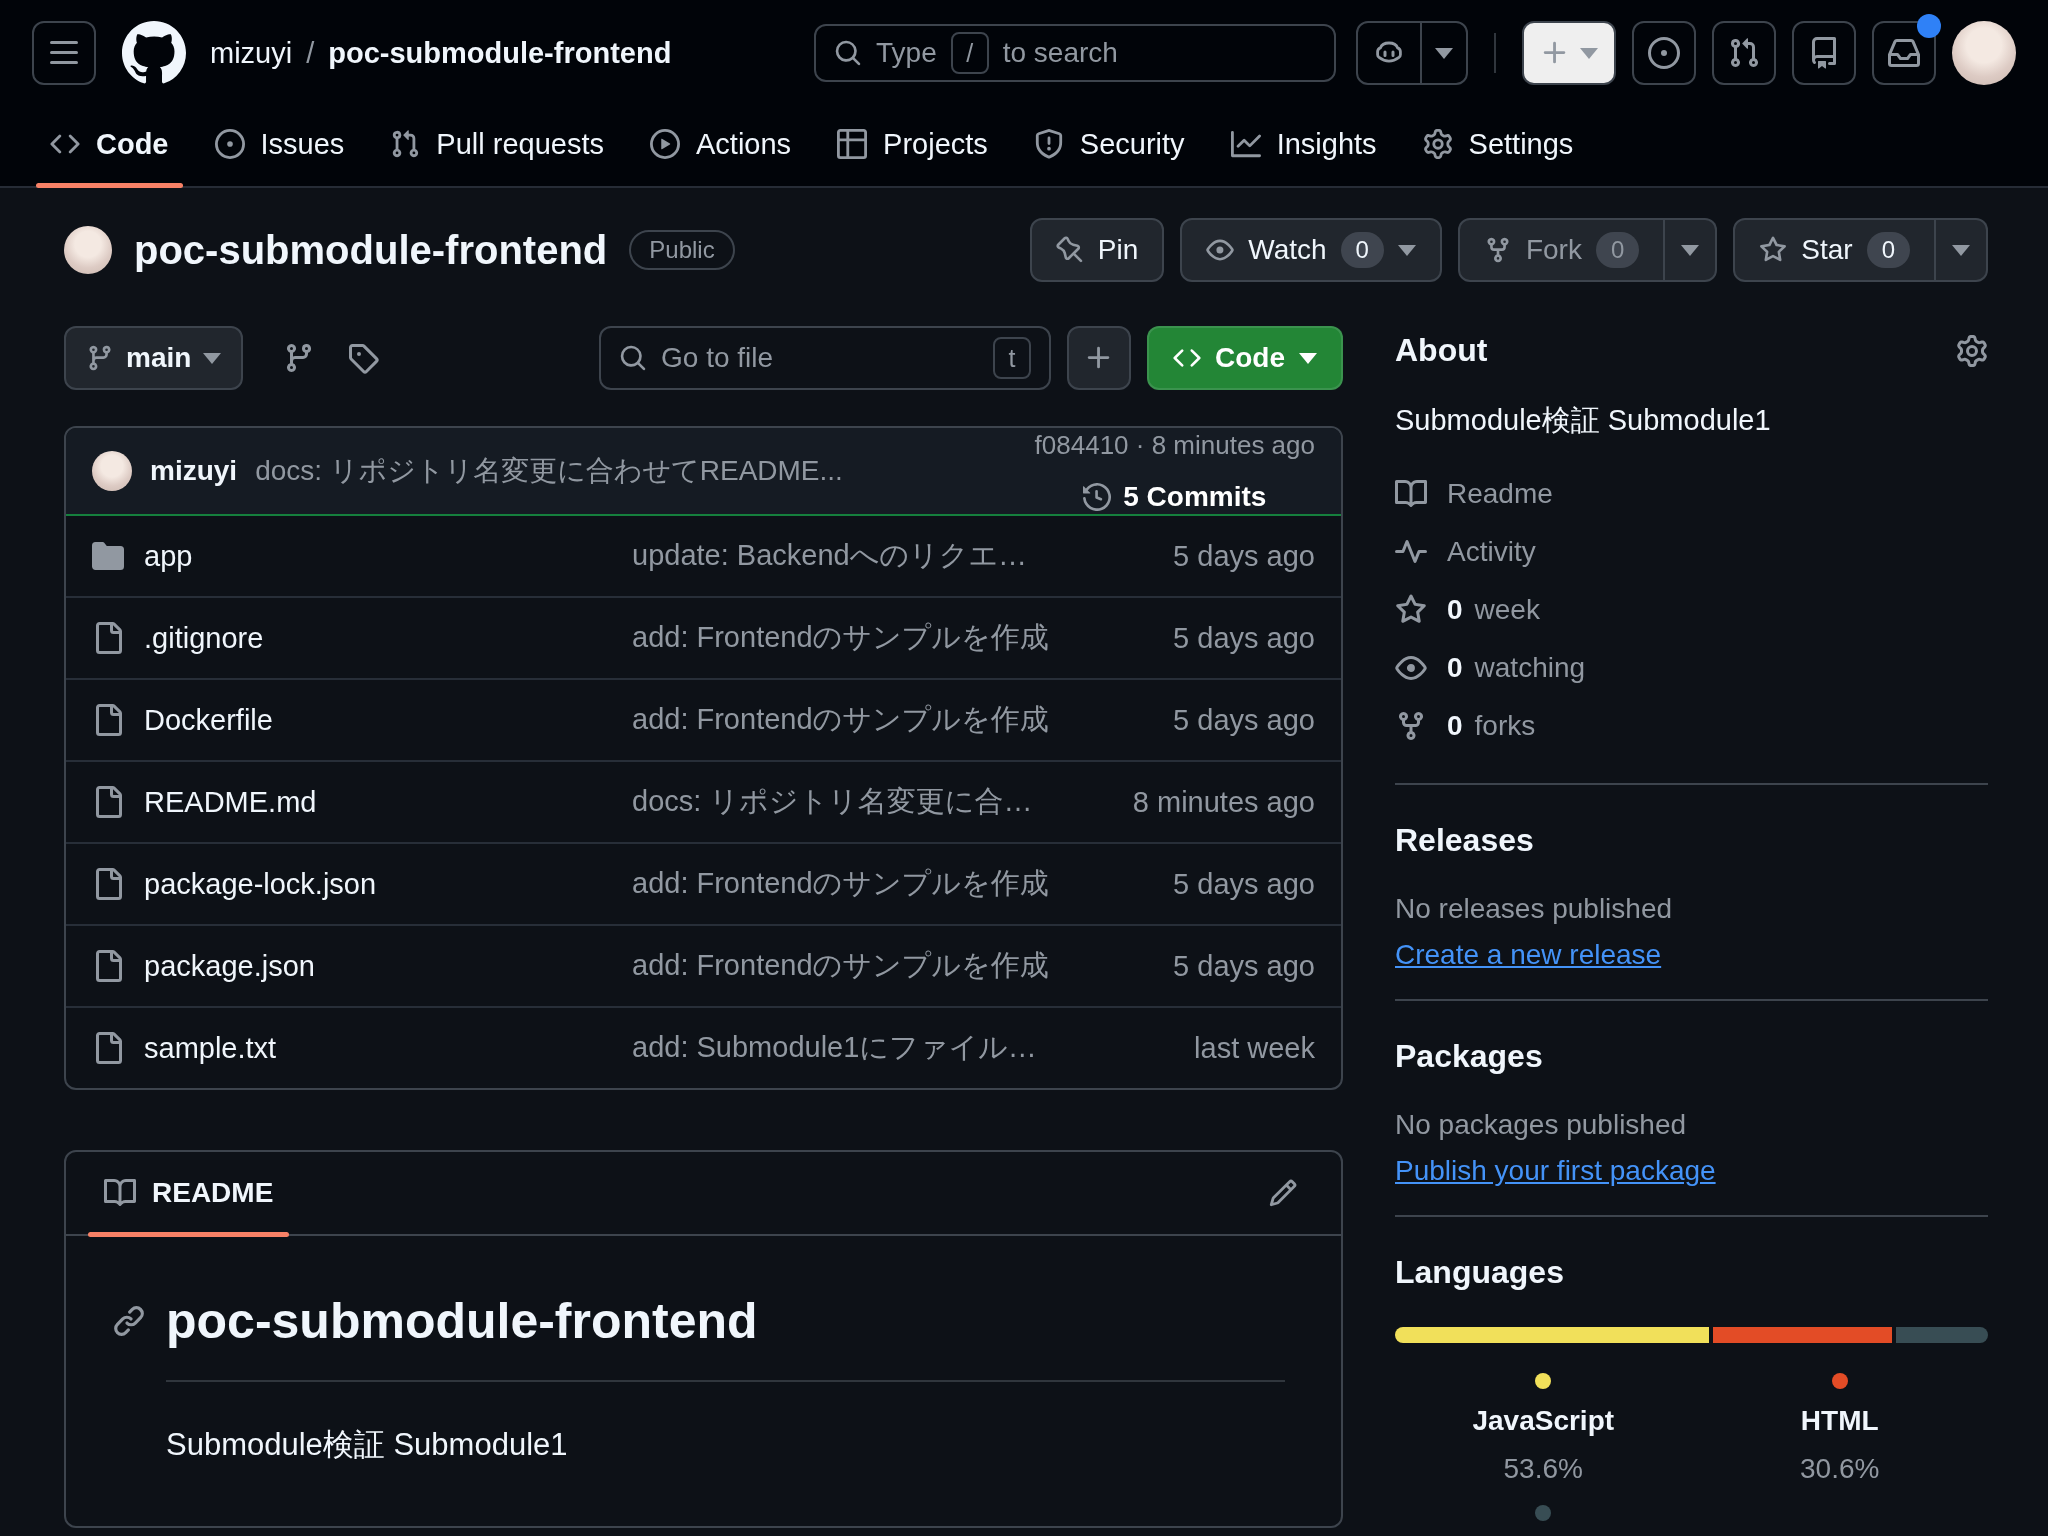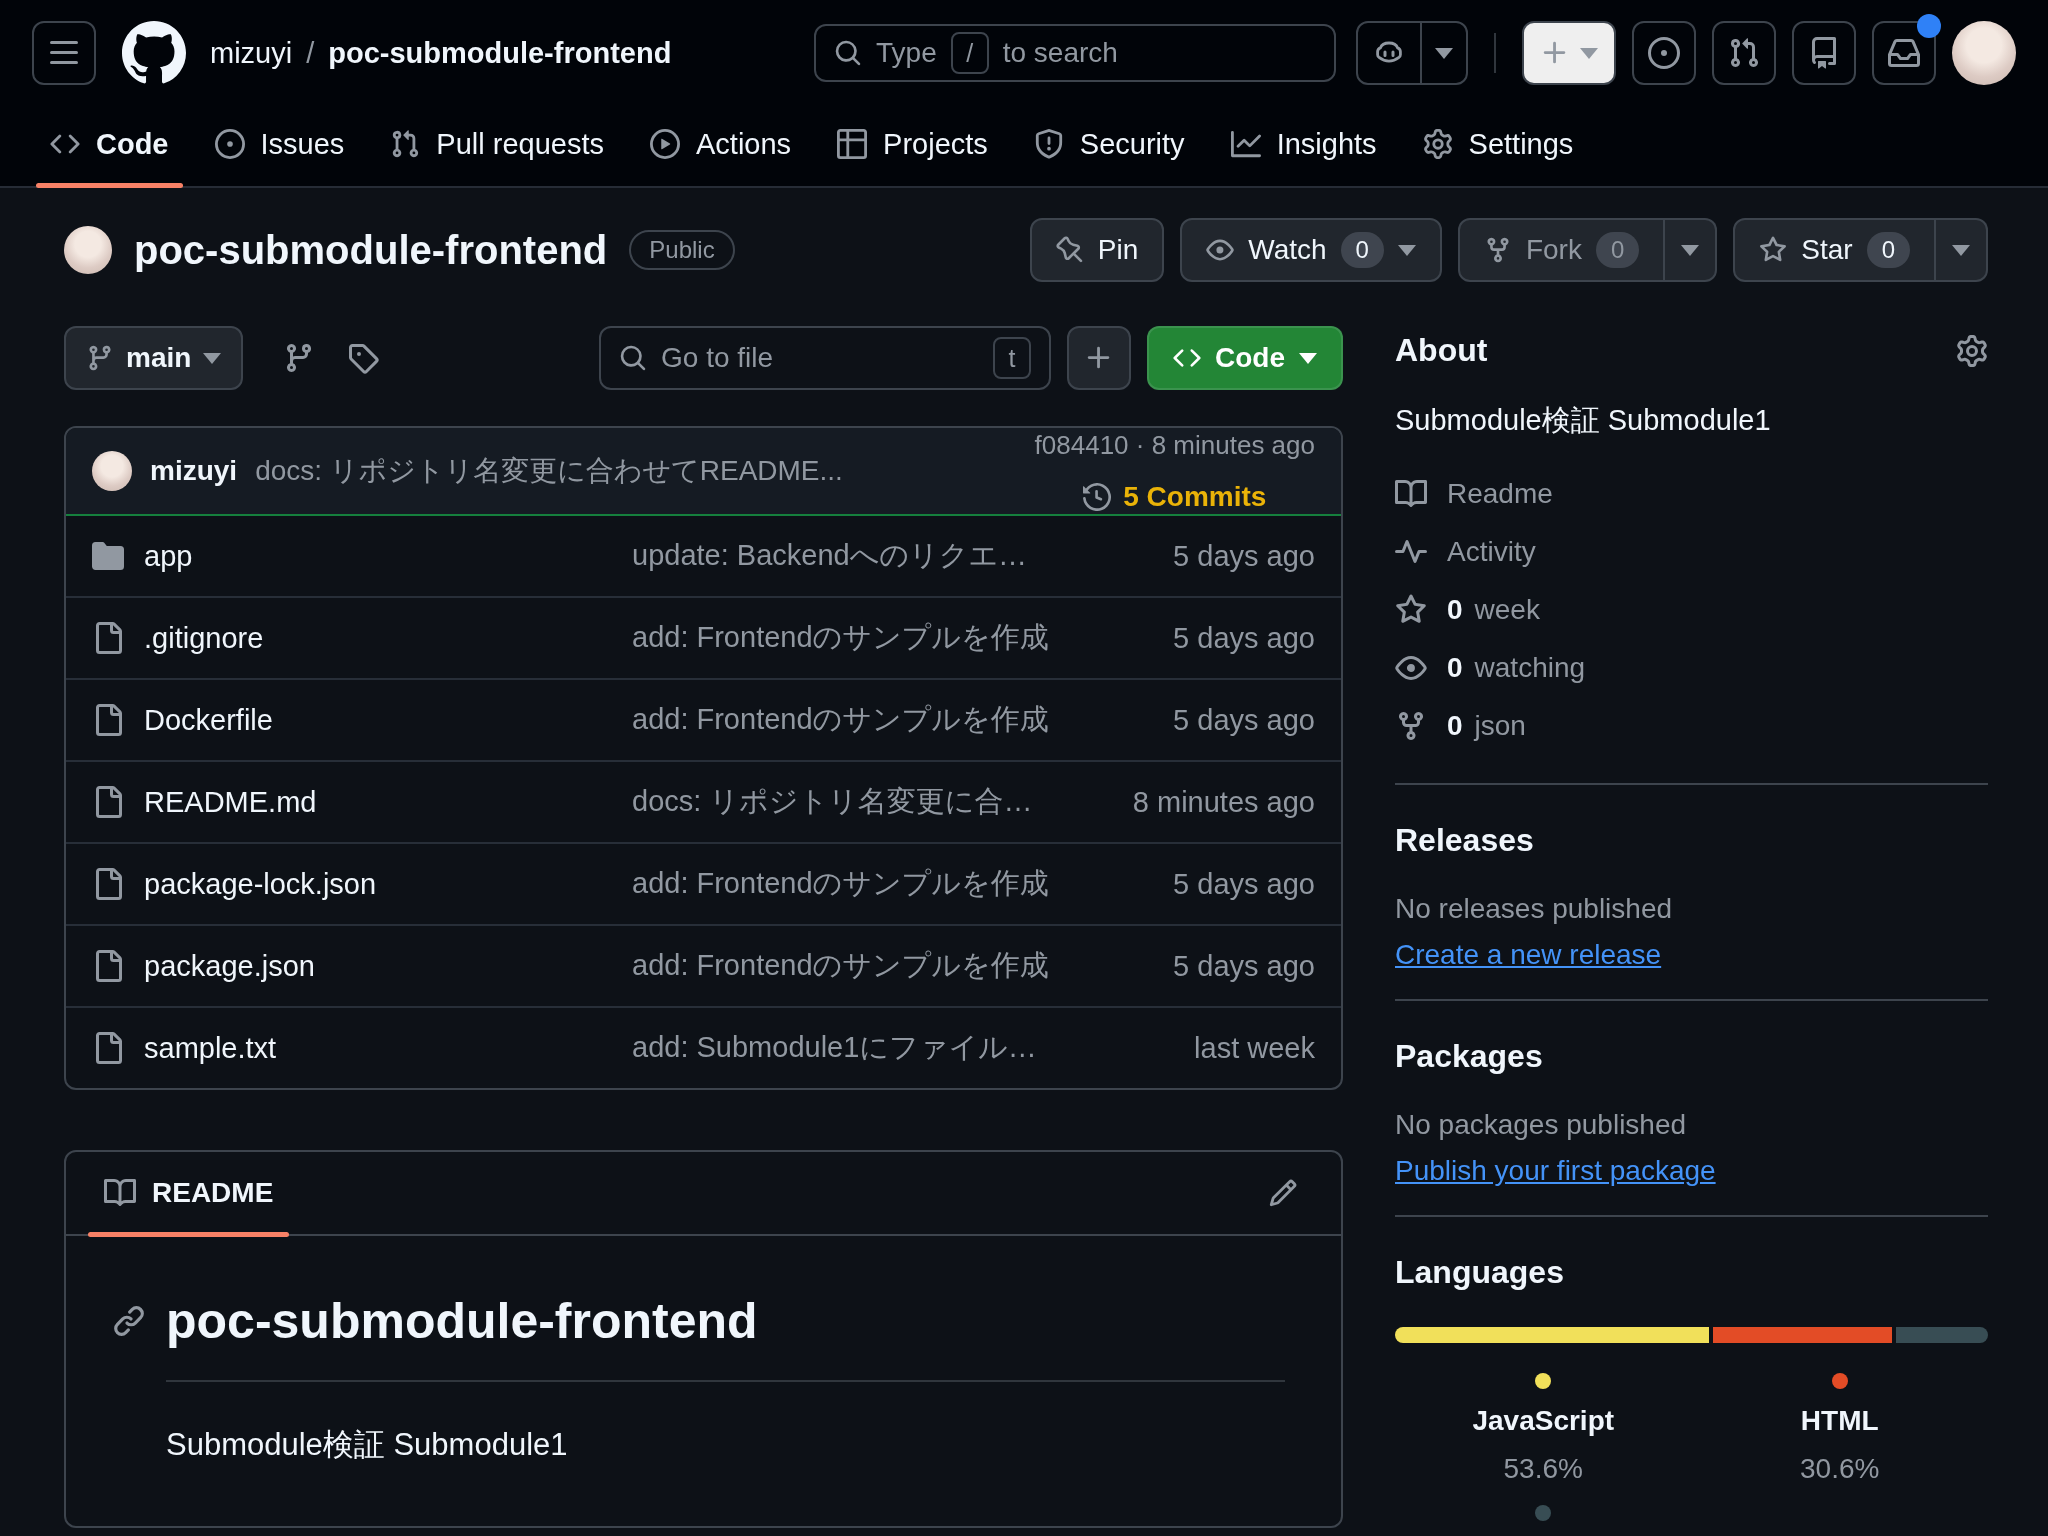--- a/index.html
+++ b/index.html
@@ -82,21 +82,21 @@
   .addbtn { margin-left:16px; width:64px; justify-content:center; padding:0; }
   .codebtn { margin-left:16px; background:#238636; border-color:rgba(240,246,252,.12); color:#fff; font-weight:600;}
   .codebtn .ico, .codebtn .caret { color:#fff; }
 
   
   .filecard { margin-top:36px; border:2px solid #3d444d; border-radius:12px; overflow:hidden; background:#0d1117;}
   .commitbar { height:86px; background:#151b23; display:flex; align-items:center; gap:18px; padding:0 26px; }
   .commit-author { font-weight:700; }
   .commit-msg { color:#9198a1; flex:1; min-width:0; overflow:hidden; white-space:nowrap; text-overflow:ellipsis; padding-right:20px;}
   .commit-right { display:flex; align-items:center; gap:20px; color:#9198a1; font-size:26px; white-space:nowrap;flex-direction:column;}
-  .commit-count { display:flex; align-items:center; gap:12px; color:#eab308; font-weight:600; font-size:28px;}
+  .commit-count { display:flex; align-items:center; gap:12px; color:#ffffff; font-weight:600; font-size:28px;}
   .commit-count .ico { color:#9198a1; }
   .filerow { display:grid; grid-template-columns:540px 1fr 225px; align-items:center; height:82px;
     padding:0 26px; border-top:2px solid #272e38; font-size:29px; }
   .fname { display:flex; align-items:center; gap:20px; min-width:0; }
   .fname .ico { color:#9198a1; }
   .fmsg { color:#9198a1; overflow:hidden; white-space:nowrap; text-overflow:ellipsis; padding-right:40px;}
   .fage { color:#9198a1; text-align:right; white-space:nowrap;}
 
   
   .readmecard { margin-top:60px; border:2px solid #3d444d; border-radius:12px; background:#0d1117;}
@@ -589,21 +589,21 @@
               <use href="#i-eye"></use>
             </svg>
           <span class="cnt">0</span>
           <span>watching</span>
         </a>
         <a class="sb-item">
           <svg class="ico i32">
               <use href="#i-fork"></use>
             </svg>
           <span class="cnt">0</span>
-          <span>json</span>
+          <span>forks</span>
         </a>
       </div>
     </section>
 
     <hr class="sb-div">
 
     <section class="sb-section">
       <h2 class="sb-h2">Releases</h2>
       <p class="sb-empty">No releases published</p>
       <a class="sb-link">Create a new release</a>

